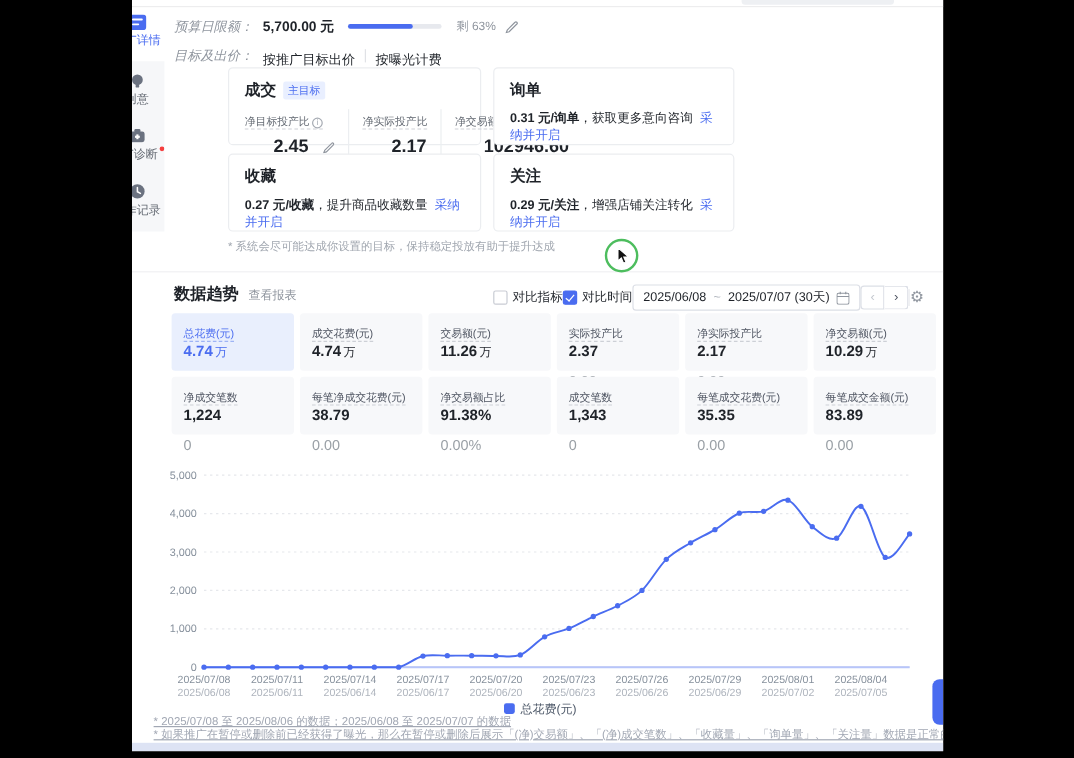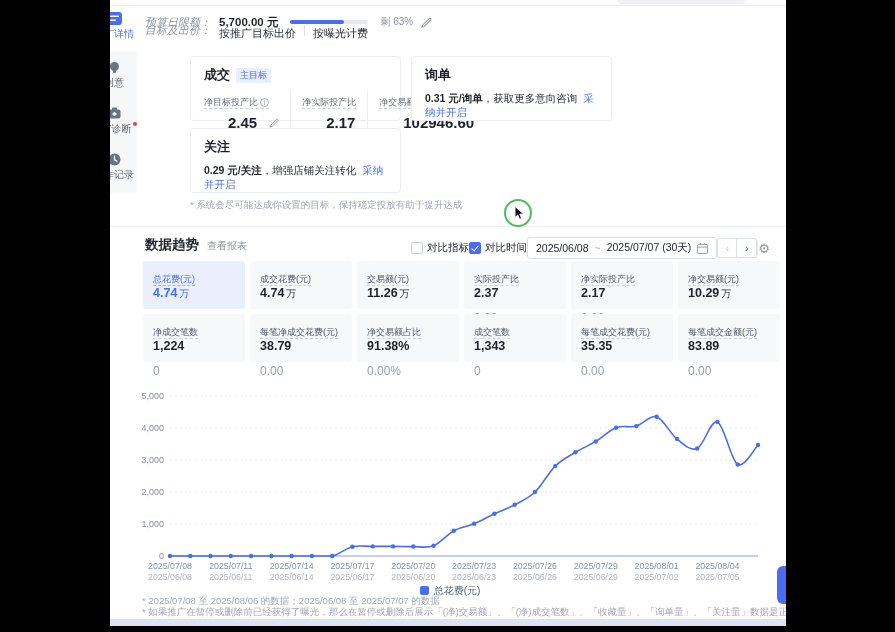--- a/index.html
+++ b/index.html
@@ -26,21 +26,21 @@
   .row-flex { position:absolute; left:35px; display:flex; align-items:center; }
   .budget-row { top:13px; height:18px; gap:8px; }
   .grey-lbl { font-size:11px; color:#8f959e;font-style:italic; }
   .budget-val { font-size:11.5px; font-weight:bold; color:#1f2329; }
   .slider { position:relative; width:78px; height:4px; background:#e7e9ee; border-radius:2px; margin-left:4px; }
   .slider-fill { position:absolute; left:0; top:0; height:4px; background:#4a6cf0; border-radius:2px; }
   .remaining { font-size:10px; color:#8f959e; margin-left:4px; }
   .pencil { display:inline-flex; cursor:pointer; }
 
   
-  .bid-row { top:22px; height:16px; gap:8px;text-align:right; }
+  .bid-row { top:38px; height:16px; gap:8px;text-align:right; }
   .bid-opt { font-size:11px; color:#1f2329; cursor:pointer;margin-top:7px; }
   .v-sep { width:1px; height:11px; background:#e0e2e6; }
 
   
   .cards { position:absolute; left:80px; top:56px; display:grid; grid-template-columns:211px 201px; grid-template-rows:65px 65px; gap:7px 10px; }
   .card { border:1px solid #ebedf0; border-radius:4px; padding:9px 13px; background:#fff; }
   .card-title-row { display:flex; align-items:center; gap:6px; }
   .card-title { font-size:13px; font-weight:bold; color:#1f2329; }
   .badge { font-size:9px; color:#4a6cf0; background:#e9efff; border-radius:2px; padding:1px 4px; }
   .metrics { display:flex; margin-top:7px; }
@@ -85,21 +85,21 @@
   .tile .t-sub { font-size:12px; color:#9aa0a6; margin-top:11px; }
   .tile.selected { background:#e9effd; }
   .tile.selected .t-label { color:#4a6cf0; border-bottom-color:#9eb4f5; }
   .tile.selected .t-value { color:#4a6cf0; }
   .tile.selected .t-sub { color:#8aa3f2; }
 
   
   #chart-svg { position:absolute; left:18px; top:382px; }
   .legend { position:absolute; left:18px; top:584px; width:644px; text-align:center; font-size:10px; color:#4e5969; }
   .legend-swatch { display:inline-block; width:9px; height:9px; border-radius:2px; background:#4a6cf0; vertical-align:-1px; margin-right:5px; }
-  .footnote { position:absolute; left:32px; font-size:9.5px; color:#a1a7b3; white-space:nowrap; }
+  .footnote { position:absolute; left:18px; font-size:9.5px; color:#a1a7b3; white-space:nowrap;text-decoration:underline; }
 
   
   .bottom-strip { position:absolute; left:0; bottom:0; width:100%; height:7px; background:#dde3f4; }
   .fab { position:absolute; right:0; top:566px; width:9px; height:38px; background:#4a6cf0; border-radius:6px 0 0 6px; cursor:pointer; }
   .click-ring { position:absolute; left:504px; top:199px; width:28px; height:28px; border:2.5px solid #4dbd5e; border-radius:50%; background:transparent; }
   .cursor-glyph { position:absolute; left:514px; top:206px; }
 </style>
 </head>
 <body>
 
@@ -206,20 +206,26 @@
         </div>
       </div>
 
       <div class="card">
         <div class="card-title-row">
             <span class="card-title">询单</span>
           </div>
         <div class="card-desc"><b>0.31 元/询单</b><span>，获取更多意向咨询</span><span class="link">采纳并开启</span></div>
       </div>
 
+      <div class="card">
+        <div class="card-title-row">
+            <span class="card-title">收藏</span>
+          </div>
+        <div class="card-desc"><b>0.27 元/收藏</b><span>，提升商品收藏数量</span><span class="link">采纳并开启</span></div>
+      </div>
 
       <div class="card">
         <div class="card-title-row">
             <span class="card-title">关注</span>
           </div>
         <div class="card-desc"><b>0.29 元/关注</b><span>，增强店铺关注转化</span><span class="link">采纳并开启</span></div>
       </div>
     </div>
 
     <div class="goal-note">* 系统会尽可能达成你设置的目标，保持稳定投放有助于提升达成</div>

